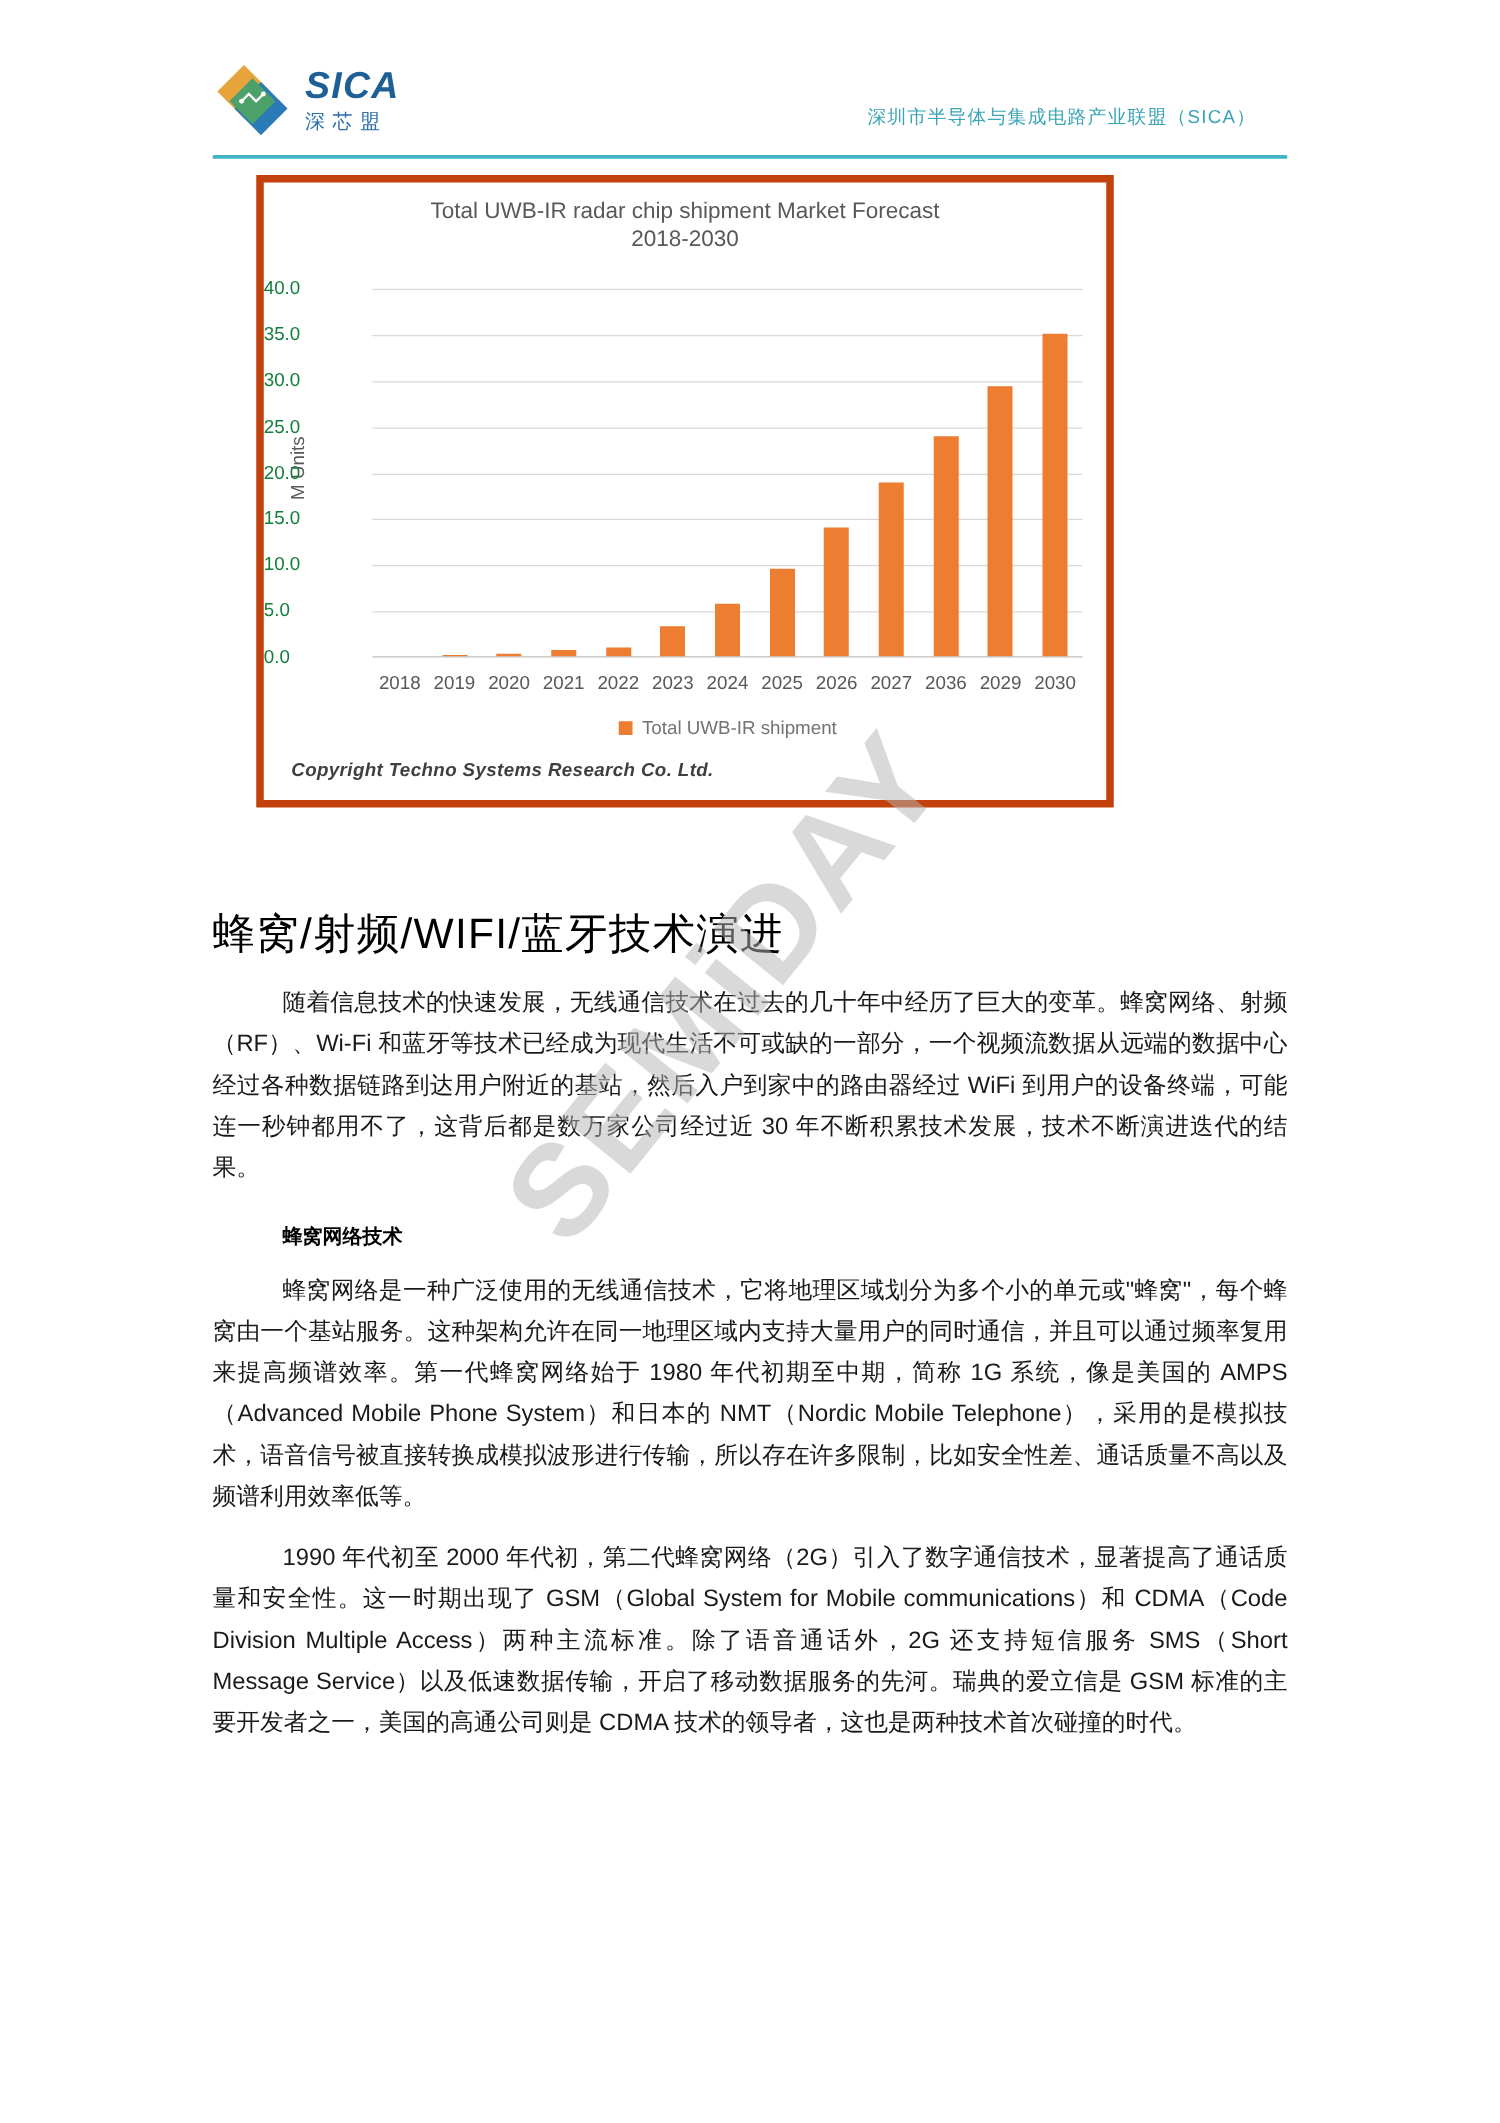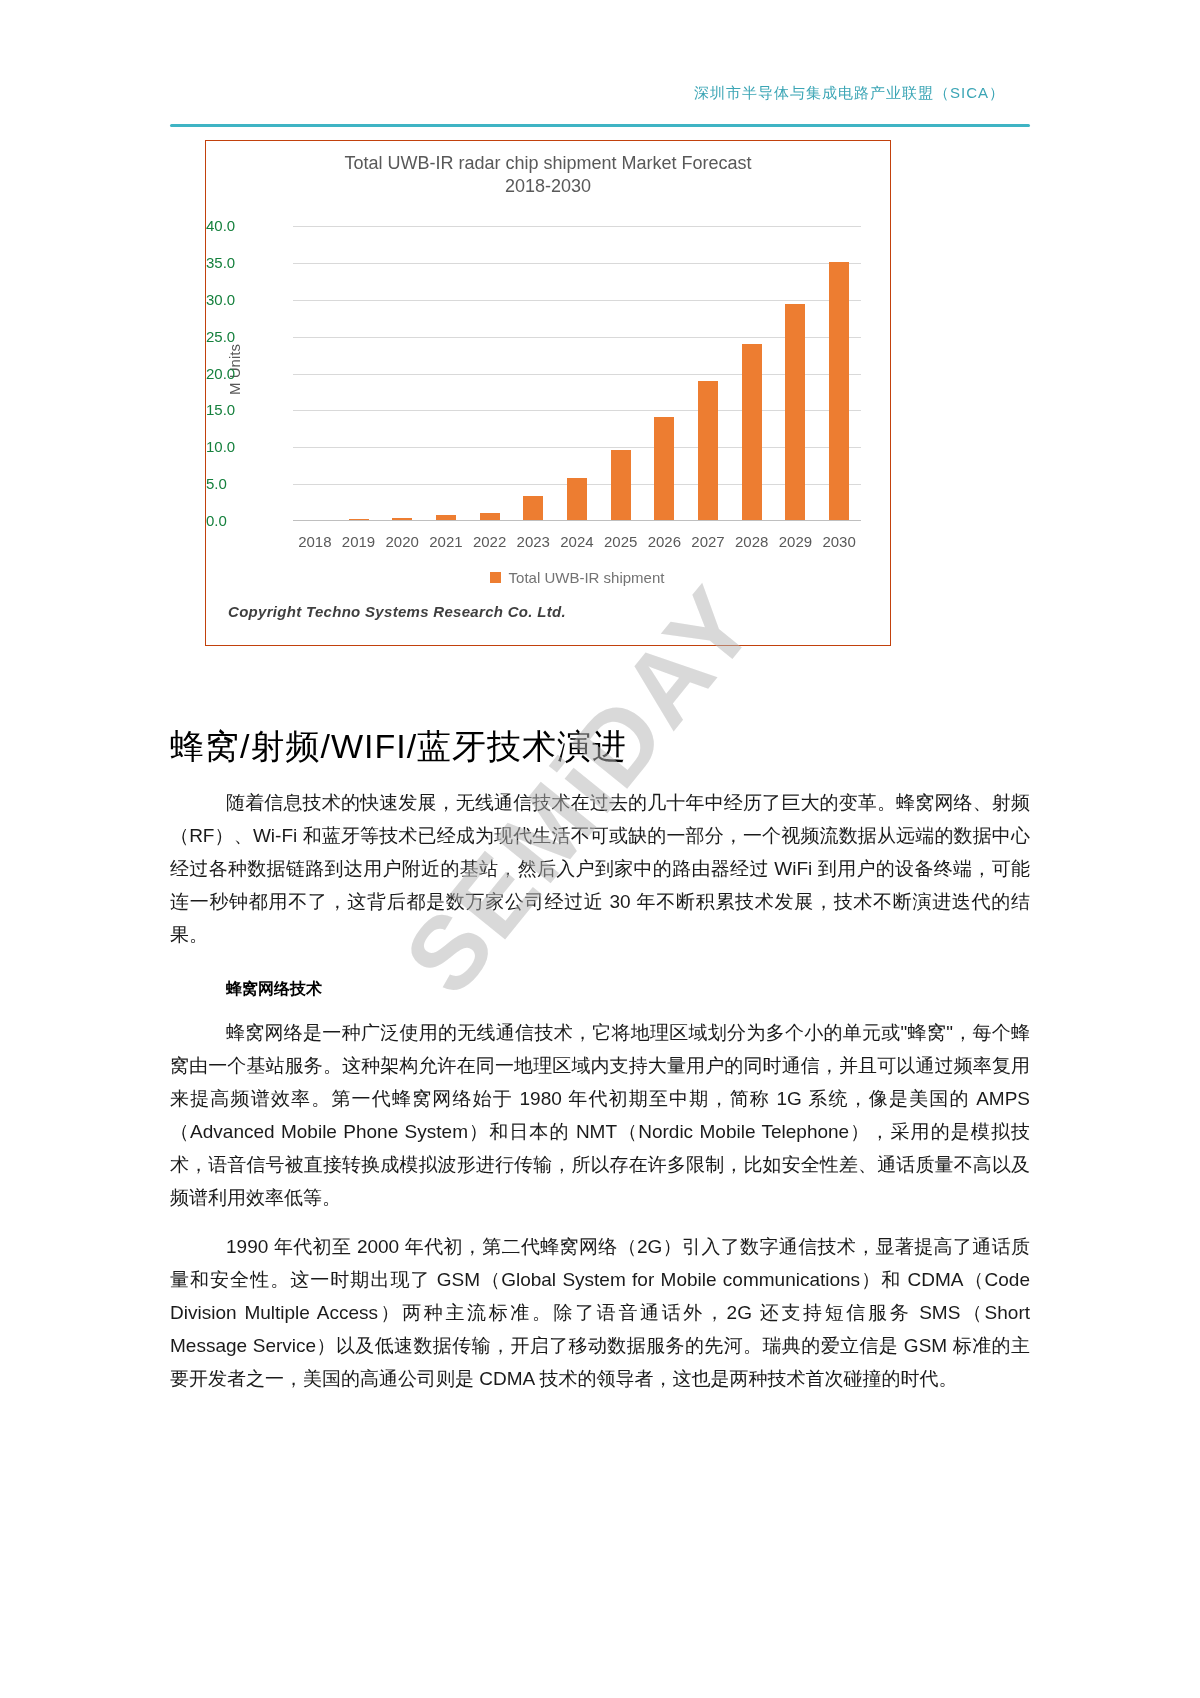--- a/index.html
+++ b/index.html
@@ -13,21 +13,21 @@
   
   .hdr { position:absolute; left:170px; right:170px; top:50px; height:70px; }
   .logo { position:absolute; left:0; top:0; display:flex; align-items:center; gap:12px; }
   .logo-txt .en { font-size:30px; font-weight:800; font-style:italic; color:#1e5f96; letter-spacing:1px; line-height:1; }
   .logo-txt .cn { font-size:16px; color:#2c6fae; letter-spacing:6px; margin-top:3px; }
   .org { position:absolute; right:25px; top:34px; font-size:15px; color:#3ba5b5; letter-spacing:1px; }
   .rule { position:absolute; left:170px; width:860px; top:124px; height:3px; background:#3fb4c4; border-radius:2px; }
 
   
   .chart-box { position:absolute; left:205px; top:140px; width:686px; height:506px;
-               background:#fff; border:1px solid #c2410c; }
+               background:#fff; border:6px solid #c2410c; }
   .c-title { margin-top:12px; text-align:center; font-size:18px; color:#595959; }
   .c-sub   { text-align:center; font-size:18px; color:#595959; margin-top:2px; }
   .y-axis-title { position:absolute; left:-2px; top:220px; width:60px; text-align:center;
                   transform:rotate(-90deg); font-size:15px; color:#595959; }
   #plot { position:absolute; left:87px; top:85px; width:568px; height:295px;
           border-bottom:1px solid #bfbfbf; }
   .gridline { position:absolute; left:0; width:100%; height:1px; background:#d9d9d9; }
   .bar { position:absolute; bottom:0; width:20px; background:#ed7d31; }
   .ytick { position:absolute; width:78px; text-align:left; padding-right:10px;
            font-size:15px; color:#15803d; }
@@ -53,20 +53,34 @@
                transform:rotate(-51deg); font-size:104px; font-weight:600;
                color:#b5b5b5; opacity:.5; letter-spacing:3px;
                pointer-events:none; z-index:5; white-space:nowrap; }
 </style>
 </head>
 <body>
 
 <div class="page">
 
   <div class="hdr">
+    <div class="logo">
+      <svg width="62" height="62" viewBox="0 0 64 64">
+        <polygon points="26,2 48,24 26,46 4,24" fill="#e7a33c"></polygon>
+        <polygon points="40,16 62,38 40,60 18,38" fill="#2a7ab8"></polygon>
+        <polygon points="33,13 52,32 33,51 14,32" fill="#4ca06a"></polygon>
+        <polyline points="24,32 30,26 36,32 42,26" fill="none" stroke="#ffffff" stroke-width="2"></polyline>
+        <circle cx="24" cy="32" r="2" fill="#ffffff"></circle>
+        <circle cx="42" cy="26" r="2" fill="#ffffff"></circle>
+      </svg>
+      <div class="logo-txt">
+        <div class="en">SICA</div>
+        <div class="cn">深芯盟</div>
+      </div>
+    </div>
     <div class="org">深圳市半导体与集成电路产业联盟（SICA）</div>
   </div>
   <div class="rule"></div>
 
   <div class="chart-box">
     <div class="c-title">Total UWB-IR radar chip shipment Market Forecast</div>
     <div class="c-sub">2018-2030</div>
     <div class="y-axis-title">M Units</div>
     <div id="y-ticks">
         <div class="ytick" style="position: absolute; left: 0px; top: 371px;">0.0</div>
@@ -110,21 +124,21 @@
         <div class="xtick">2018</div>
         <div class="xtick">2019</div>
         <div class="xtick">2020</div>
         <div class="xtick">2021</div>
         <div class="xtick">2022</div>
         <div class="xtick">2023</div>
         <div class="xtick">2024</div>
         <div class="xtick">2025</div>
         <div class="xtick">2026</div>
         <div class="xtick">2027</div>
-        <div class="xtick">2028</div>
+        <div class="xtick">2036</div>
         <div class="xtick">2029</div>
         <div class="xtick">2030</div>
       </div>
     <div class="legend">
       <span class="legend-swatch" style="background: rgb(237, 125, 49);"></span>
       <span>Total UWB-IR shipment</span>
     </div>
     <div class="copyright">Copyright Techno Systems Research Co. Ltd.</div>
   </div>
 

